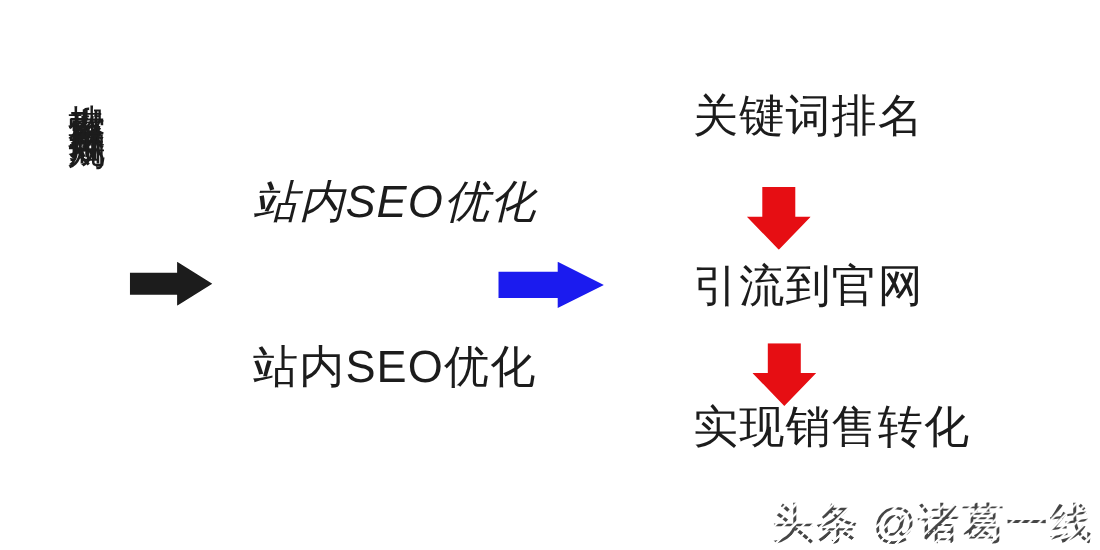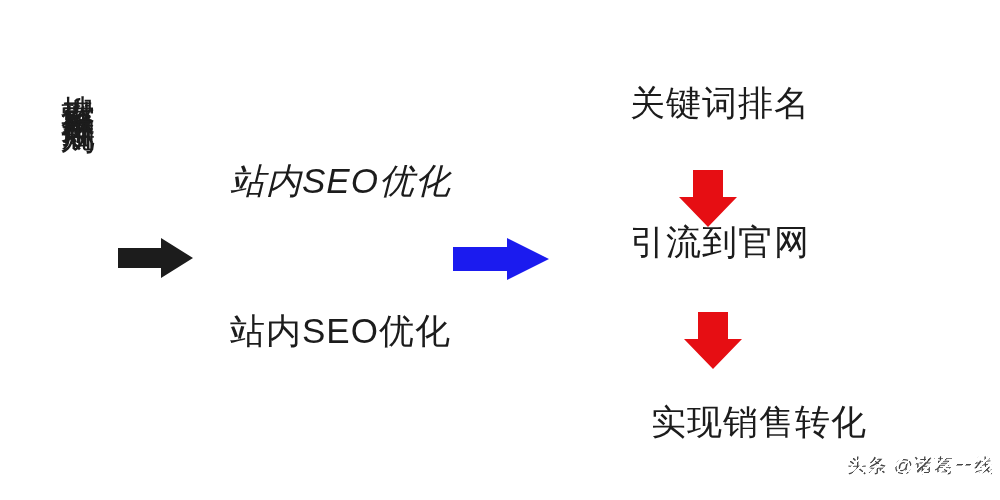--- a/index.html
+++ b/index.html
@@ -9,21 +9,21 @@
     font-family: "Liberation Sans", "DejaVu Sans", sans-serif;
     position: relative; overflow: hidden;
   }
   .canvas {
     position: absolute; left: 0; top: 0;
     width: 1000px; height: 500px;
     background: var(--background, #ffffff);
   }
   .label {
     position: absolute;
-    font-size: 35px;
+    font-size: 41px;
     line-height: 1;
     color: var(--text, #1c1c1c);
     white-space: nowrap;
     letter-spacing: 1px;
   }
   .vertical-title {
     position: absolute;
     left: 59px; top: 68px;
     writing-mode: vertical-rl;
     text-orientation: upright;
@@ -34,26 +34,26 @@
   }
   .arrow { position: absolute; }
   .arrow svg { display: block; width: 100%; height: 100%; }
   .arrow-black { left: 118px; top: 238px; width: 75px; height: 40px; color: var(--arrow-black, #1c1c1c); }
   .arrow-blue  { left: 453px; top: 238px; width: 96px; height: 42px; color: var(--arrow-blue, #1b1bef); }
   .arrow-red-1 { left: 679px; top: 170px; width: 58px; height: 57px; color: var(--arrow-red, #e60e13); }
   .arrow-red-2 { left: 684px; top: 312px; width: 58px; height: 57px; color: var(--arrow-red, #e60e13); }
   .onsite-label  { left: 230px; top: 163px; font-style: italic; }
   .offsite-label { left: 230px; top: 313px; }
   .keyword-label    { left: 630px; top: 85px; }
-  .traffic-label    { left: 630px; top: 224px; }
-  .conversion-label { left: 630px; top: 404px; margin-left: 21px; }
+  .traffic-label    { left: 630px; top: 240px; }
+  .conversion-label { left: 630px; top: 368px; }
   .watermark {
     position: absolute;
     right: 6px; top: 456px;
-    font-size: 19px;
+    font-size: 39px;
     line-height: 1.1;
     letter-spacing: 1px;
     color: var(--watermark, #454545);
     white-space: nowrap;
     text-align: center;
   }
   @supports ((-webkit-background-clip: text) or (background-clip: text)) {
     .watermark {
       background: repeating-linear-gradient(135deg,
         var(--watermark, #454545) 0px, var(--watermark, #454545) 4px,

